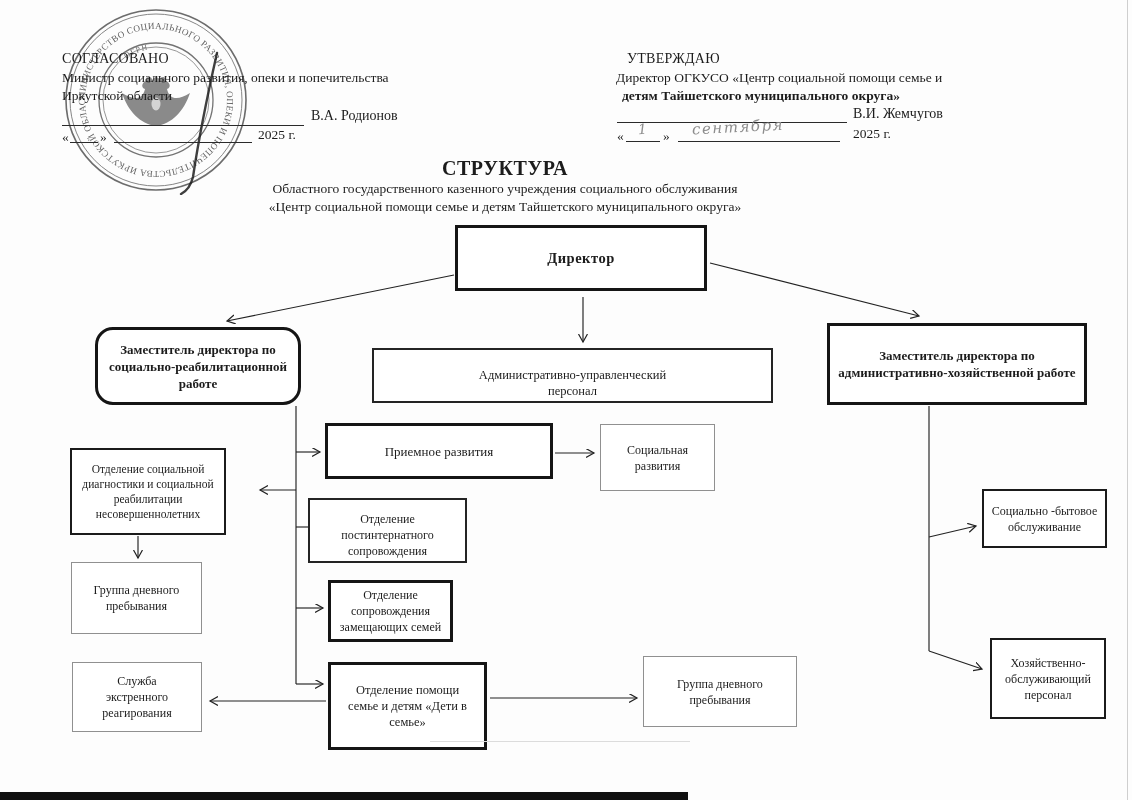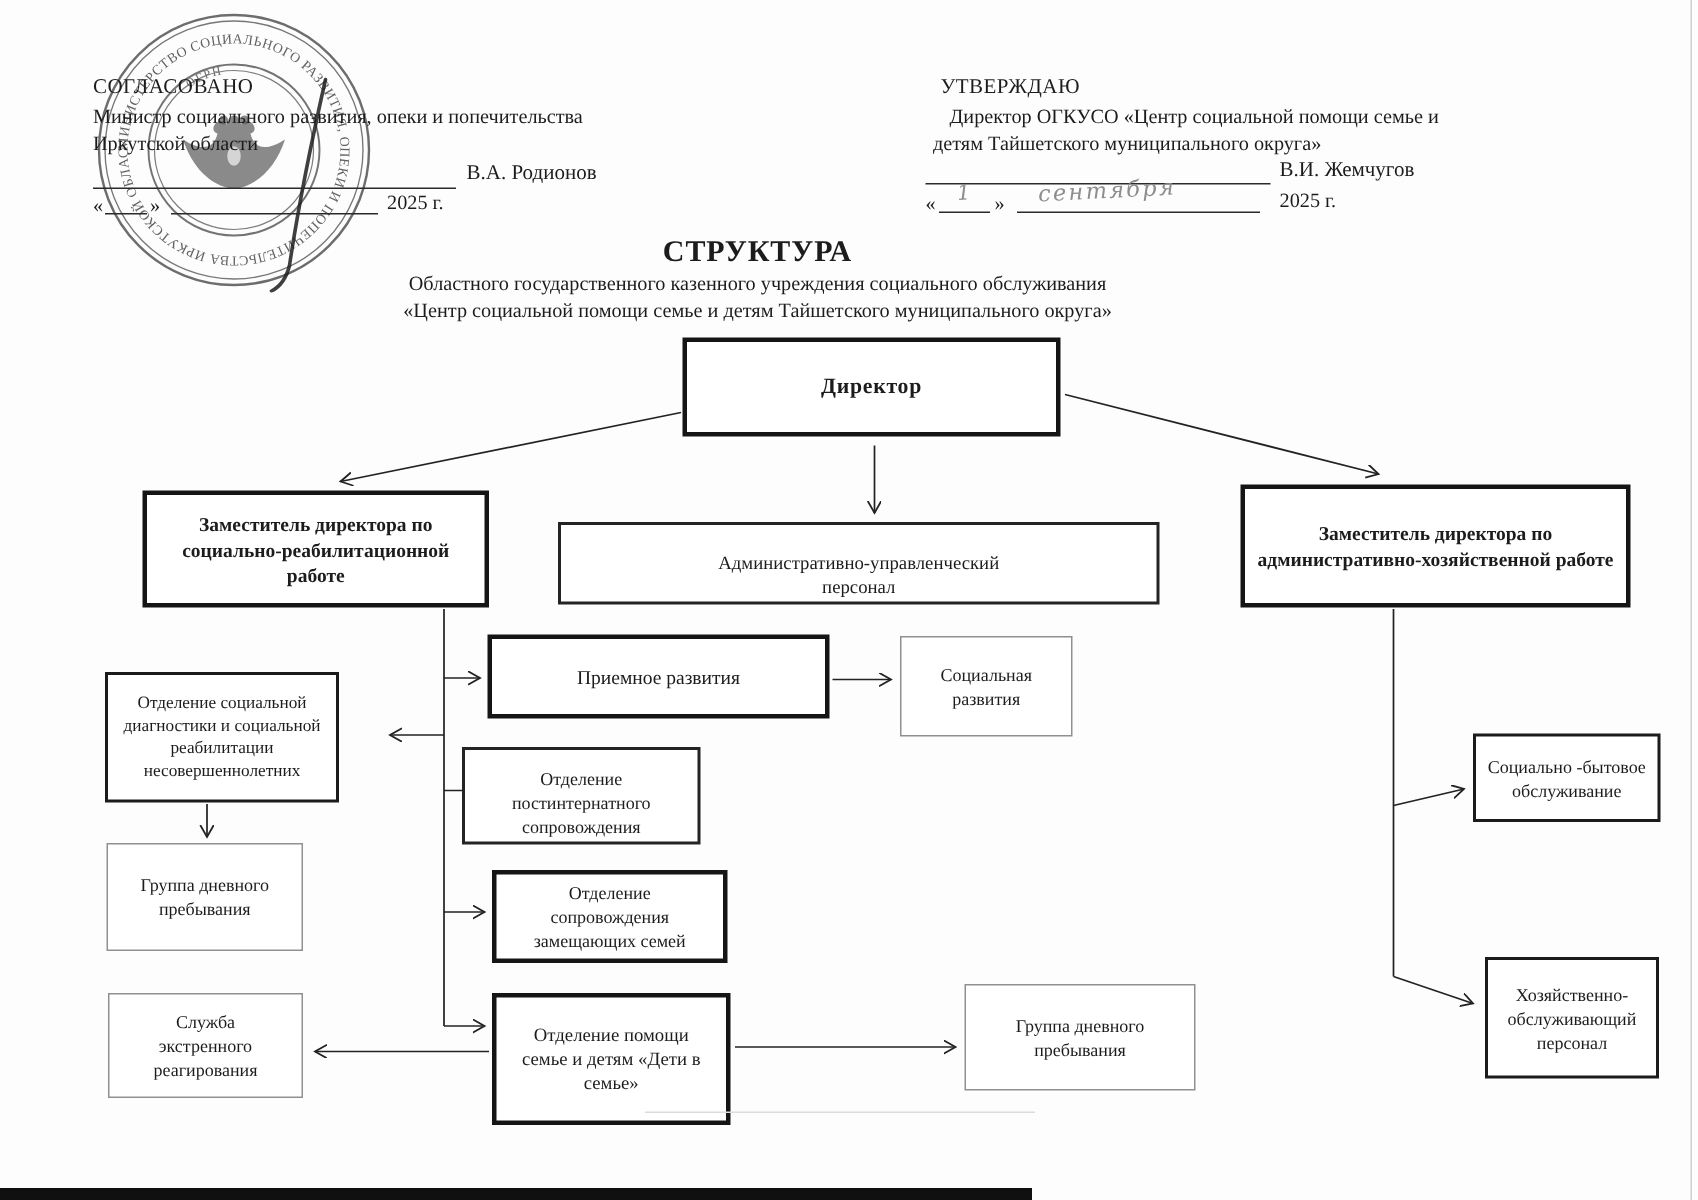--- a/index.html
+++ b/index.html
@@ -70,22 +70,22 @@
   <div class="abs hdr" style="left:62px;top:87px;">Иркутской области</div>
   <div class="abs sigline" style="left:62px;top:113px;width:242px;"></div>
   <div class="abs hdr" style="left:311px;top:107px;font-size:14px;">В.А. Родионов</div>
   <div class="abs hdr" style="left:62px;top:128px;">«</div>
   <div class="abs hdr" style="left:100px;top:128px;">»</div>
   <div class="abs sigline" style="left:70px;top:130px;width:28px;"></div>
   <div class="abs sigline" style="left:114px;top:130px;width:138px;"></div>
   <div class="abs hdr" style="left:258px;top:126px;">2025 г.</div>
 
   <div class="abs hdr-label" style="left:627px;top:51px;">УТВЕРЖДАЮ</div>
-  <div class="abs hdr" style="left:633px;top:69px;text-align:right;">Директор ОГКУСО «Центр социальной помощи семье и</div>
-  <div class="abs hdr" style="left:622px;top:87px;">детям Тайшетского муниципального округа»</div>
+  <div class="abs hdr" style="left:616px;top:69px;text-align:right;">Директор ОГКУСО «Центр социальной помощи семье и</div>
+  <div class="abs hdr" style="left:622px;top:87px;font-weight:bold;">детям Тайшетского муниципального округа»</div>
   <div class="abs sigline" style="left:617px;top:110px;width:230px;"></div>
   <div class="abs hdr" style="left:853px;top:105px;font-size:14px;">В.И. Жемчугов</div>
   <div class="abs hdr" style="left:617px;top:127px;">«</div>
   <div class="abs sigline" style="left:626px;top:129px;width:34px;"></div>
   <div class="abs handwr" style="left:638px;top:121px;font-size:14px;transform:rotate(-4deg);">1</div>
   <div class="abs hdr" style="left:663px;top:127px;">»</div>
   <div class="abs sigline" style="left:678px;top:129px;width:162px;"></div>
   <div class="abs handwr" style="left:692px;top:118px;font-size:15px;transform:rotate(-3deg);">сентября</div>
   <div class="abs hdr" style="left:853px;top:125px;">2025 г.</div>
 
@@ -118,21 +118,21 @@
       <line x1="929" y1="406" x2="929" y2="651"></line>
       <line x1="929" y1="537" x2="976" y2="526" marker-end="url(#arr)"></line>
       <line x1="929" y1="651" x2="982" y2="669" marker-end="url(#arr)"></line>
     </g>
   </svg>
 
   <div class="box b3 bold fs145" style="left:455px;top:225px;width:252px;height:66px;letter-spacing:.5px;">
     <span>Директор</span>
   </div>
 
-  <div class="box b3 bold fs13" style="left:95px;top:327px;width:231px;height:78px;">
+  <div class="box b3 bold fs13" style="left:95px;top:327px;width:206px;height:78px;border-radius:18px;">
     <span>Заместитель директора по социально-реабилитационной работе</span>
   </div>
 
   <div class="box b2 fs125" style="left:372px;top:348px;width:401px;height:55px;">
     <span style="max-width:225px;">Административно-управленческий персонал</span>
   </div>
 
   <div class="box b3 bold fs13" style="left:827px;top:323px;width:260px;height:82px;">
     <span>Заместитель директора по административно-хозяйственной работе</span>
   </div>
@@ -154,21 +154,21 @@
   </div>
 
   <div class="box bg fs12" style="left:600px;top:424px;width:115px;height:67px;">
     <span style="max-width:85px;">Социальная развития</span>
   </div>
 
   <div class="box b2 fs12" style="left:308px;top:498px;width:159px;height:65px;">
     <span style="max-width:125px;">Отделение постинтернатного сопровождения</span>
   </div>
 
-  <div class="box b3 fs12" style="left:328px;top:580px;width:157px;height:62px;">
+  <div class="box b3 fs12" style="left:328px;top:580px;width:125px;height:62px;">
     <span style="max-width:125px;">Отделение сопровождения замещающих семей</span>
   </div>
 
   <div class="box b3 fs125" style="left:328px;top:662px;width:159px;height:88px;">
     <span style="max-width:125px;">Отделение помощи семье и детям «Дети в семье»</span>
   </div>
 
   <div class="box bg fs12" style="left:643px;top:656px;width:154px;height:71px;">
     <span style="max-width:110px;">Группа дневного пребывания</span>
   </div>

